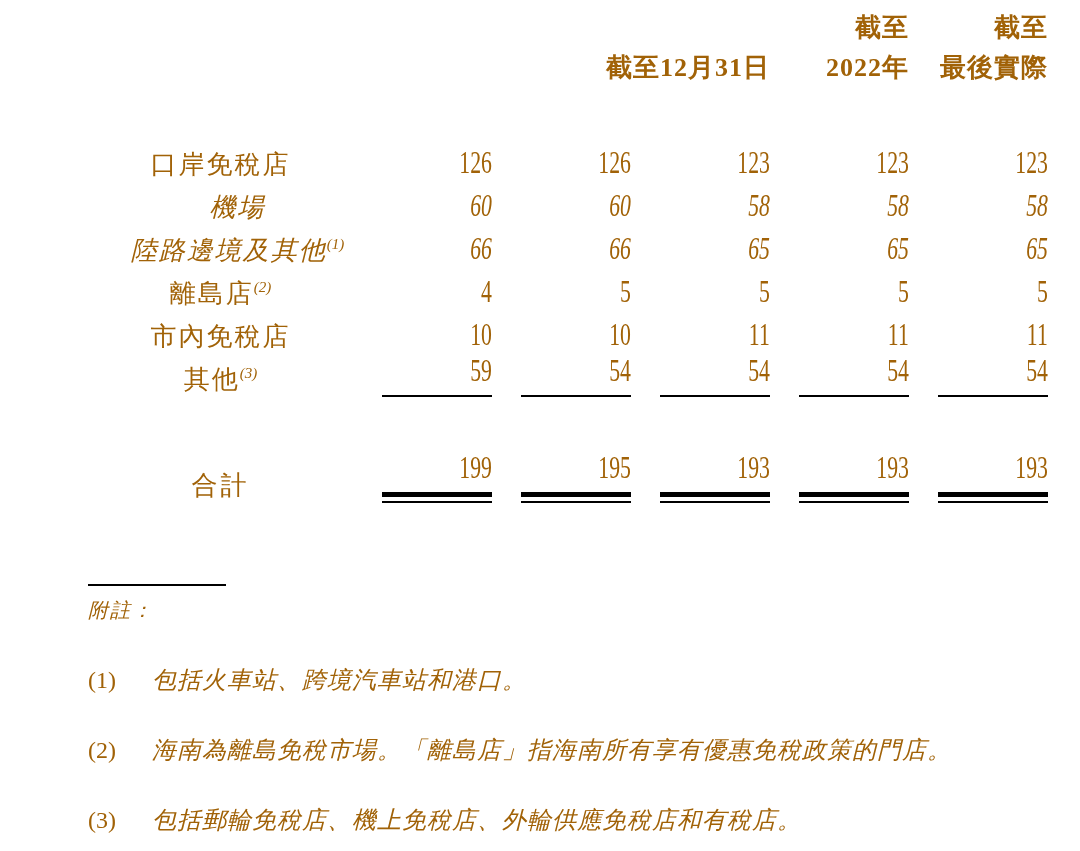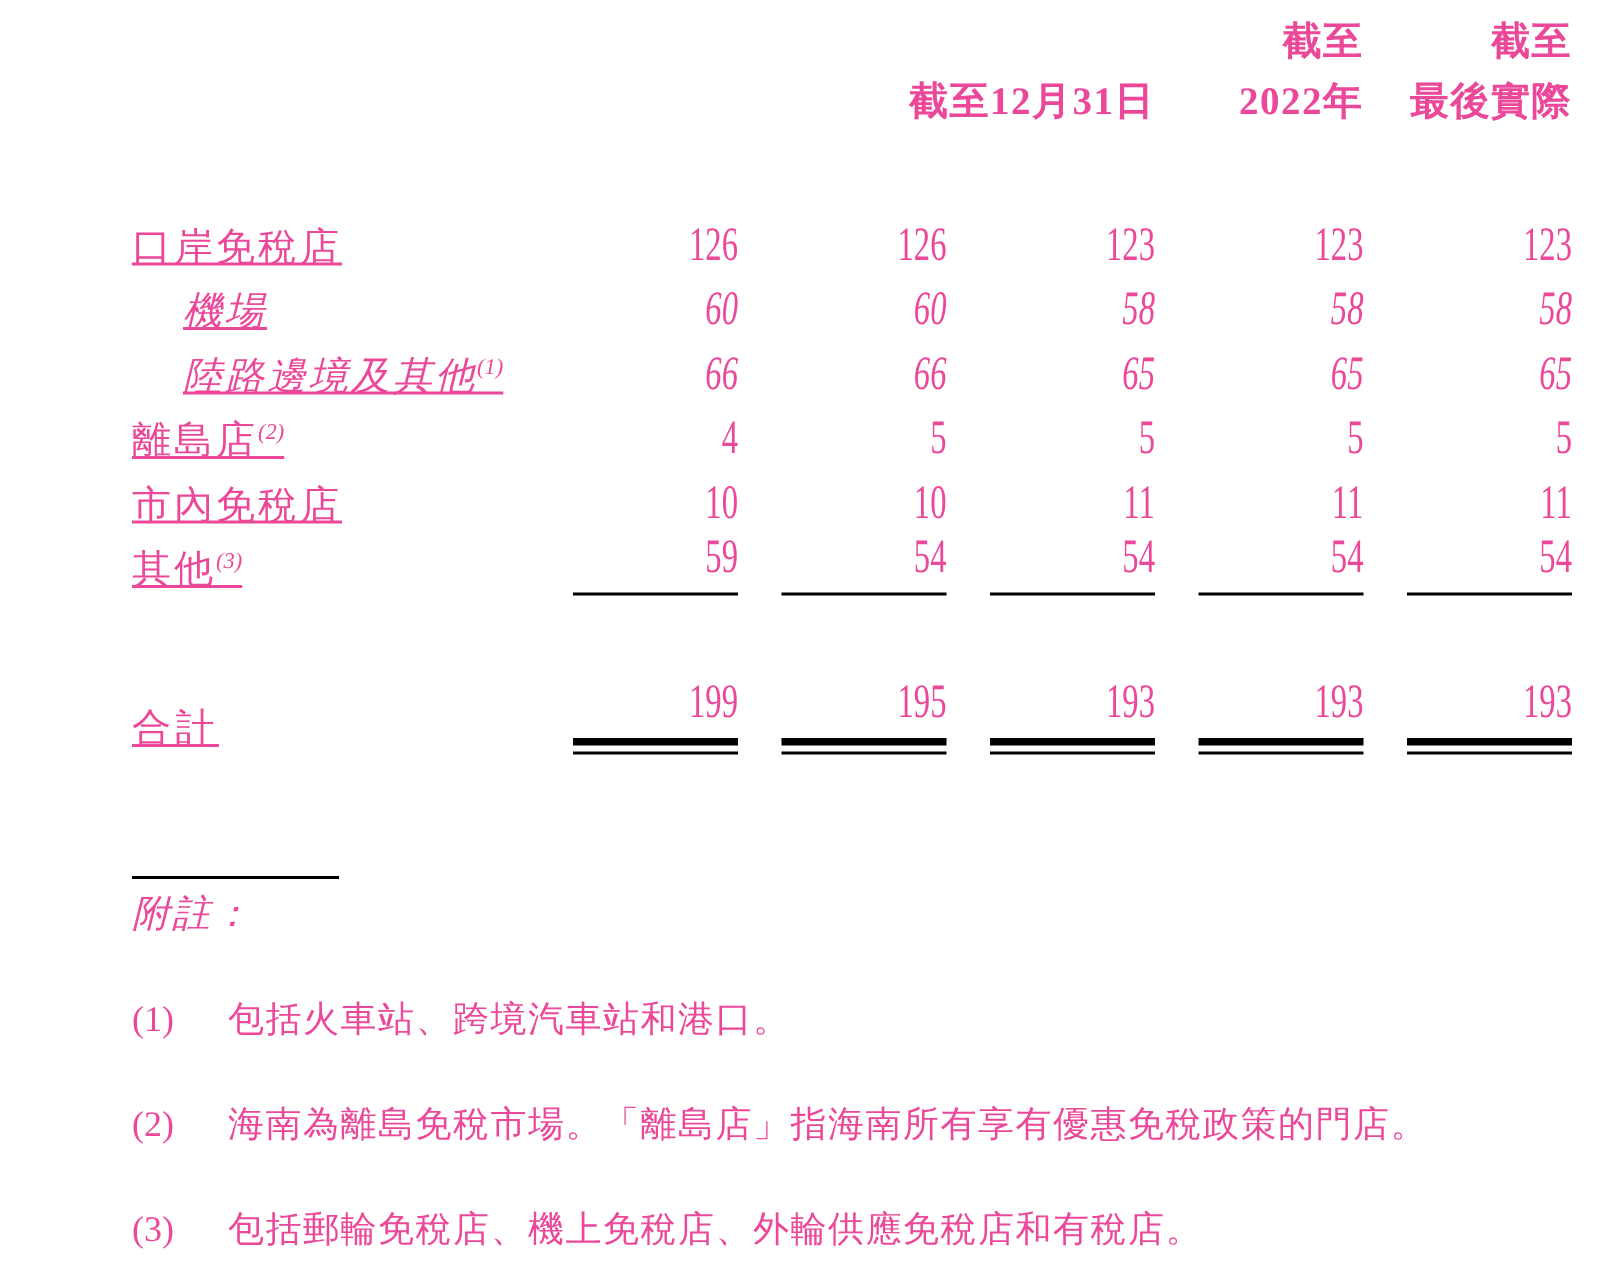--- a/index.html
+++ b/index.html
@@ -1,21 +1,21 @@
 <!DOCTYPE html>
 <html><head>
 <meta charset="utf-8">
 <style>
   html, body { margin: 0; padding: 0; background: #ffffff; }
   .page {
     position: relative;
     width: 1080px;
     height: 851px;
     background: #ffffff;
-    color: #ec4899;
+    color: #a16207;
     font-family: "Liberation Serif", "DejaVu Serif", serif;
     overflow: hidden;
   }
 
   
   table.store-table {
     position: absolute;
     left: 88px;
     top: 8px;
     width: 960px;
@@ -39,21 +39,21 @@
     line-height: 40px;
     height: 40px;
     text-align: right;
     letter-spacing: 1px;
   }
   .hdr th.group-span { text-align: right; }
 
   
   .spacer-row td { height: 50px; }
   .data-row td { height: 43px; font-size: 26px; line-height: 1.25; }
-  .row-label { text-align: left; letter-spacing: 2px; text-decoration: underline; }
+  .row-label { text-align: center; letter-spacing: 2px; }
   .row-label.indent { padding-left: 34px; }
   .row-label.italic, td.italic .val { font-style: italic; }
   td.num { text-align: right; }
   .val {
     display: inline-block;
     font-size: 32px;
     line-height: 1.1;
     transform: scaleX(0.68);
     transform-origin: 100% 100%;
   }
@@ -93,33 +93,33 @@
     width: 960px;
   }
   .fn-divider {
     width: 138px;
     border-top: 2px solid #000;
     height: 0;
     margin-bottom: 8px;
   }
   .fn-title {
     font-style: italic;
-    font-size: 25px;
+    font-size: 20px;
     letter-spacing: 2px;
     line-height: 32px;
   }
   .fn-item {
     display: flex;
     margin-top: 38px;
     font-size: 24px;
     line-height: 32px;
   }
   .fn-item:first-of-type { margin-top: 30px; }
   .fn-marker { width: 64px; flex: 0 0 64px; }
-  .fn-text { flex: 1; letter-spacing: 1px; }
+  .fn-text { flex: 1; letter-spacing: 1px; font-style: italic; }
 </style>
 </head>
 <body>
 
 <div class="page">
 
   <table class="store-table">
     <colgroup>
       <col class="c-label">
       <col class="c-num">

